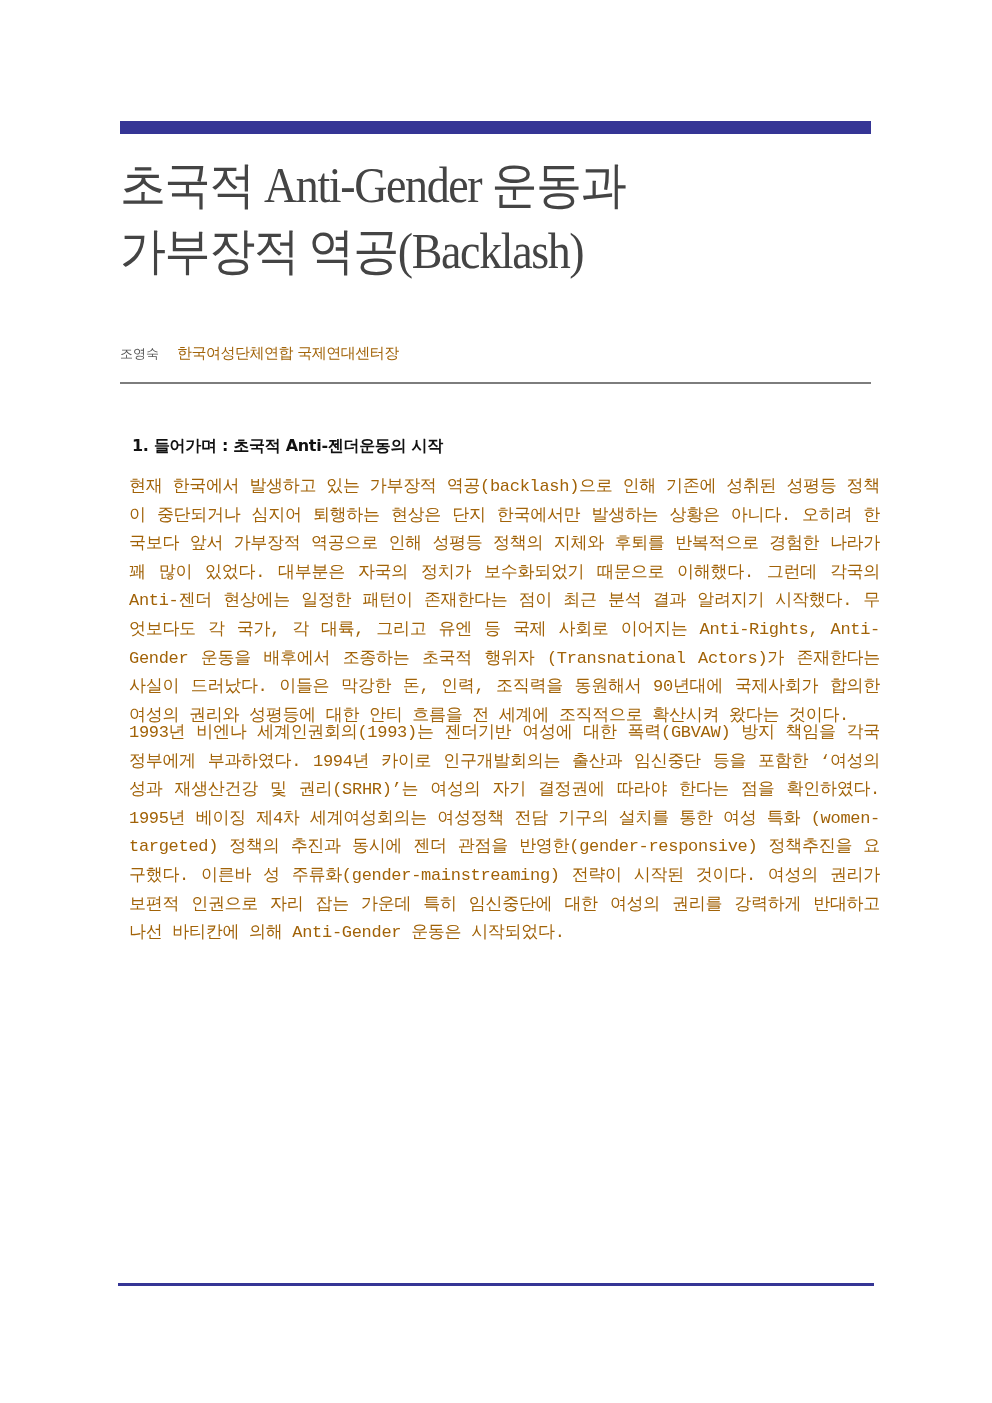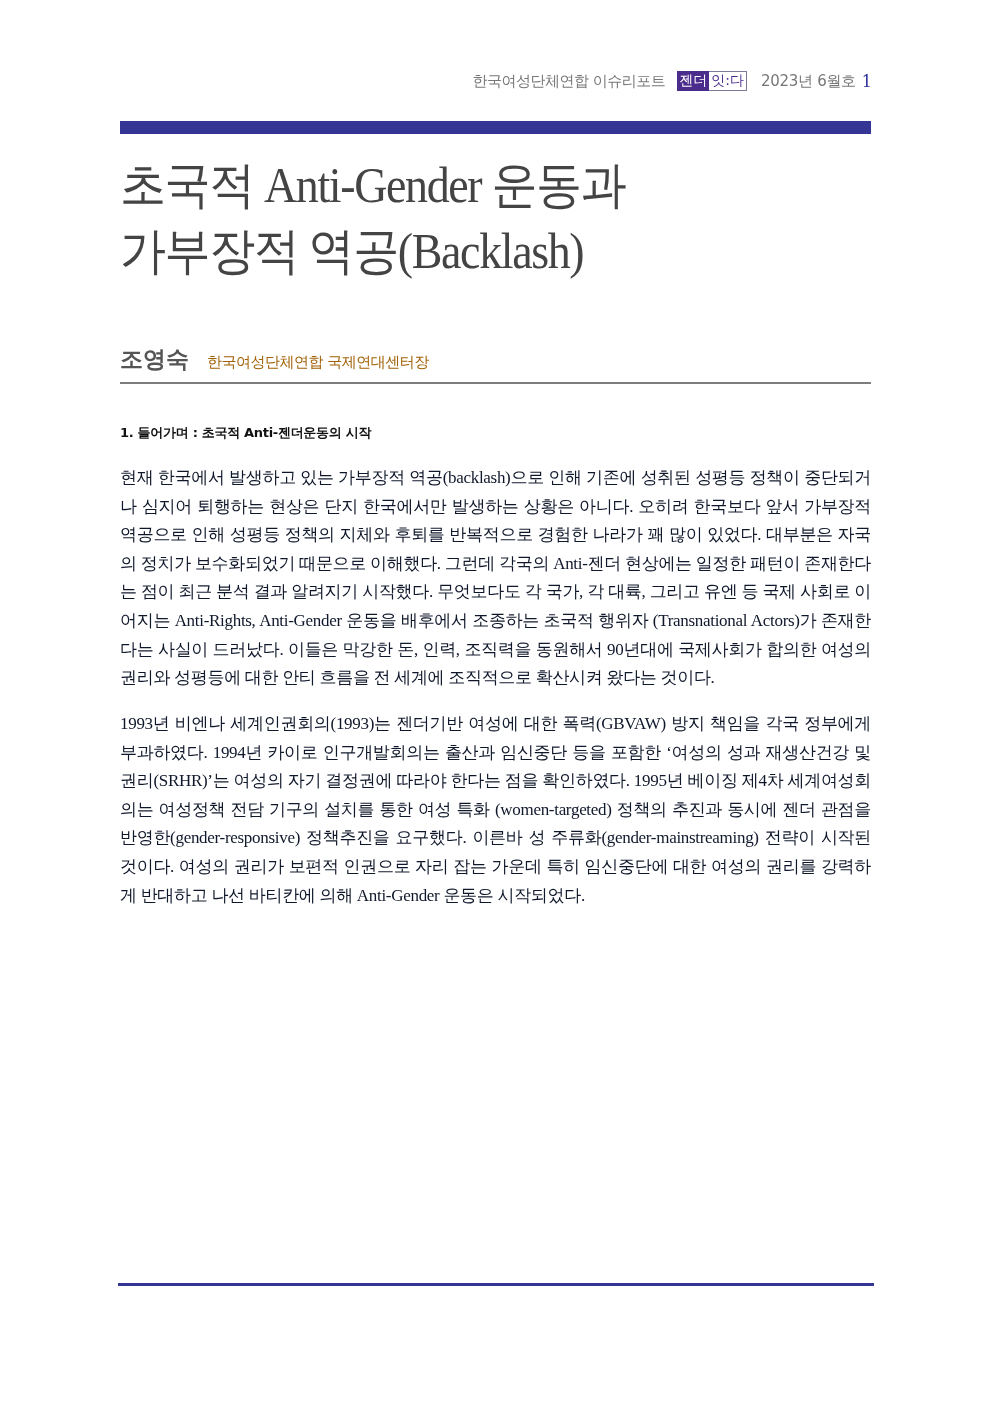--- a/index.html
+++ b/index.html
@@ -91,22 +91,22 @@
     
     .author-row {
       position: absolute;
       left: 120px;
       top: 344px;
       display: flex;
       align-items: baseline;
       white-space: nowrap;
     }
     .author-name {
-      font-size: 23px;
-      font-weight: bold;
+      font-size: 13px;
+      font-weight: normal;
       color: #555;
     }
     .author-aff {
       margin-left: 18px;
       font-size: 15px;
       color: #a16207;
       letter-spacing: -0.5px;
     }
     .author-divider {
       position: absolute;
@@ -114,66 +114,57 @@
       top: 382px;
       width: 751px;
       height: 2px;
       background: #7d7d7d;
     }
     
     .section-heading {
       position: absolute;
       left: 120px;
       top: 424px;
-      margin: 0;
-      font-size: 13px;
+      margin: 12px;
+      font-size: 16px;
       font-weight: bold;
       color: #111;
       letter-spacing: -0.3px;
       white-space: nowrap;
     }
     
     .body-text {
       position: absolute;
       left: 120px;
       width: 751px;
-      font-family: Liberation Serif, serif;
+      font-family: Liberation Mono, monospace;
       font-size: 17px;
       line-height: 28.6px;
-      color: #0f172a;
+      color: #a16207;
       text-align: justify;
-      margin: 0;
+      margin: 9px;
       letter-spacing: -0.3px;
     }
     .para-1 { top: 464px; }
     .para-2 { top: 710px; }
     
     .footer-rule {
       position: absolute;
       left: 118px;
       top: 1283px;
       width: 756px;
       height: 3px;
       background: #353595;
     }
   </style>
 </head>
 <body>
 
 <div class="page">
 
-  <div class="running-header">
-    <span class="org">한국여성단체연합 이슈리포트</span>
-    <span class="brand">
-      <span class="part-a">젠더</span>
-      <span class="part-b">잇:다</span>
-    </span>
-    <span class="date">2023년 6월호</span>
-    <span class="page-num">1</span>
-  </div>
 
   <div class="top-bar"></div>
 
   <h1 class="title">
     <span>초국적 Anti-Gender 운동과</span>
     <span>가부장적 역공(Backlash)</span>
   </h1>
 
   <div class="author-row">
     <span class="author-name">조영숙</span>

